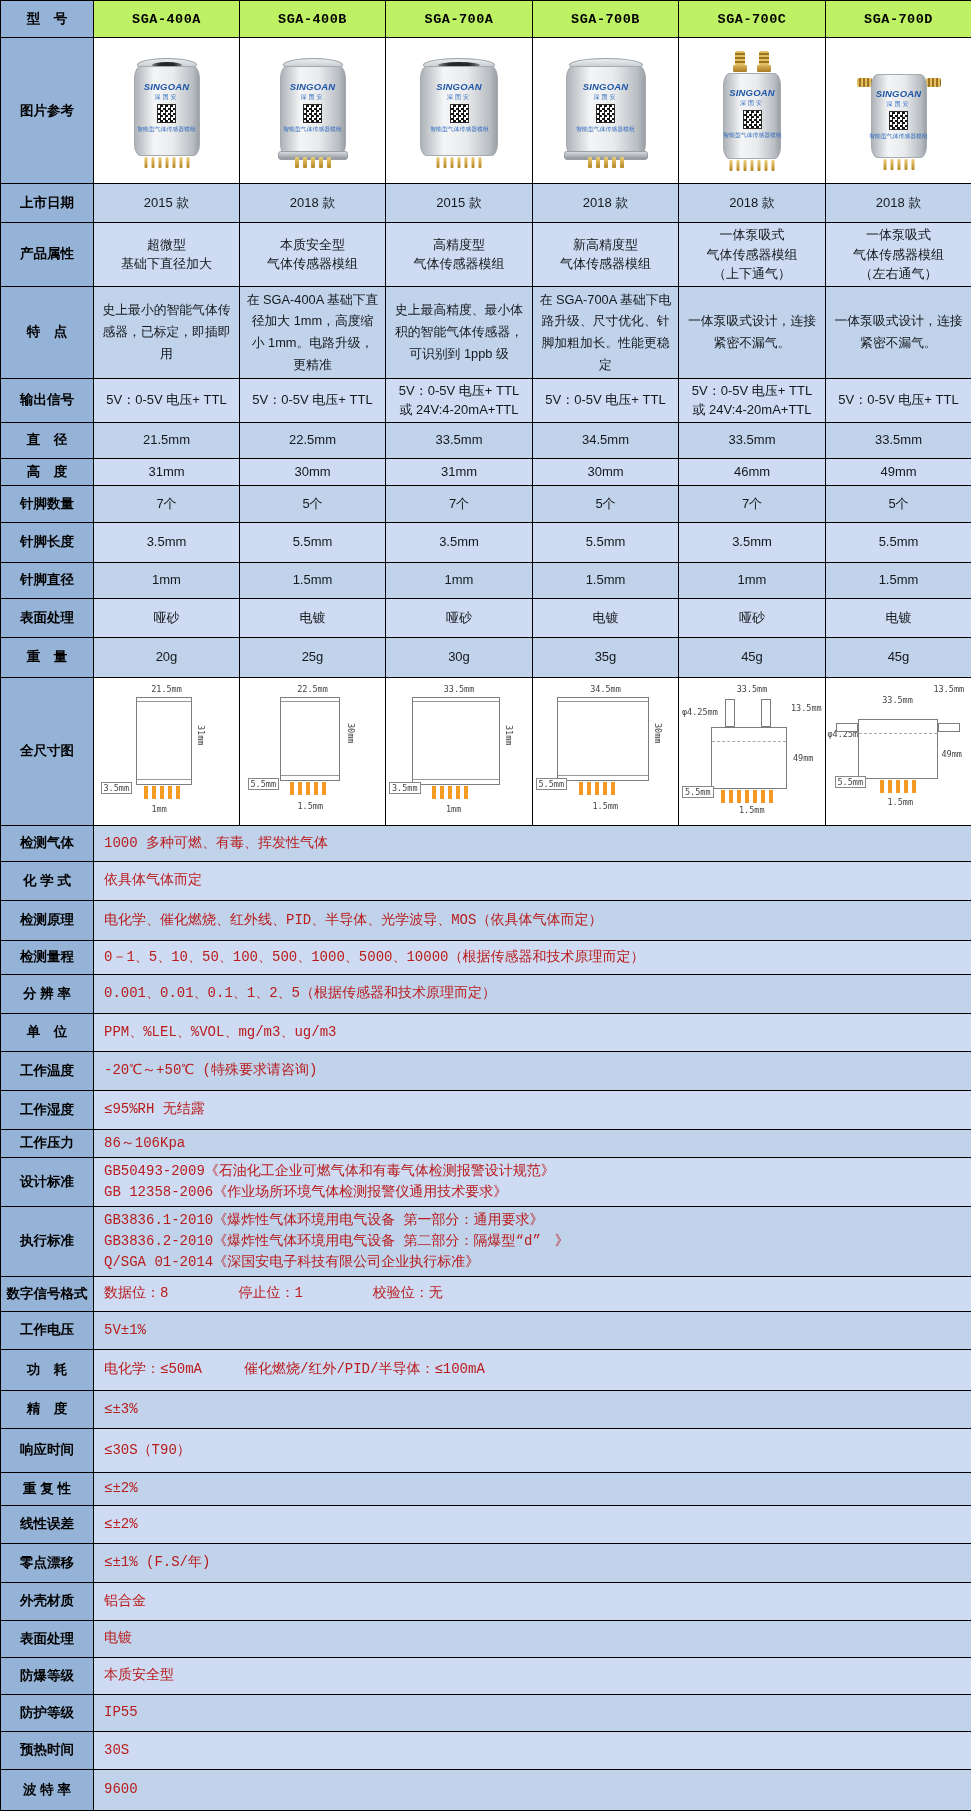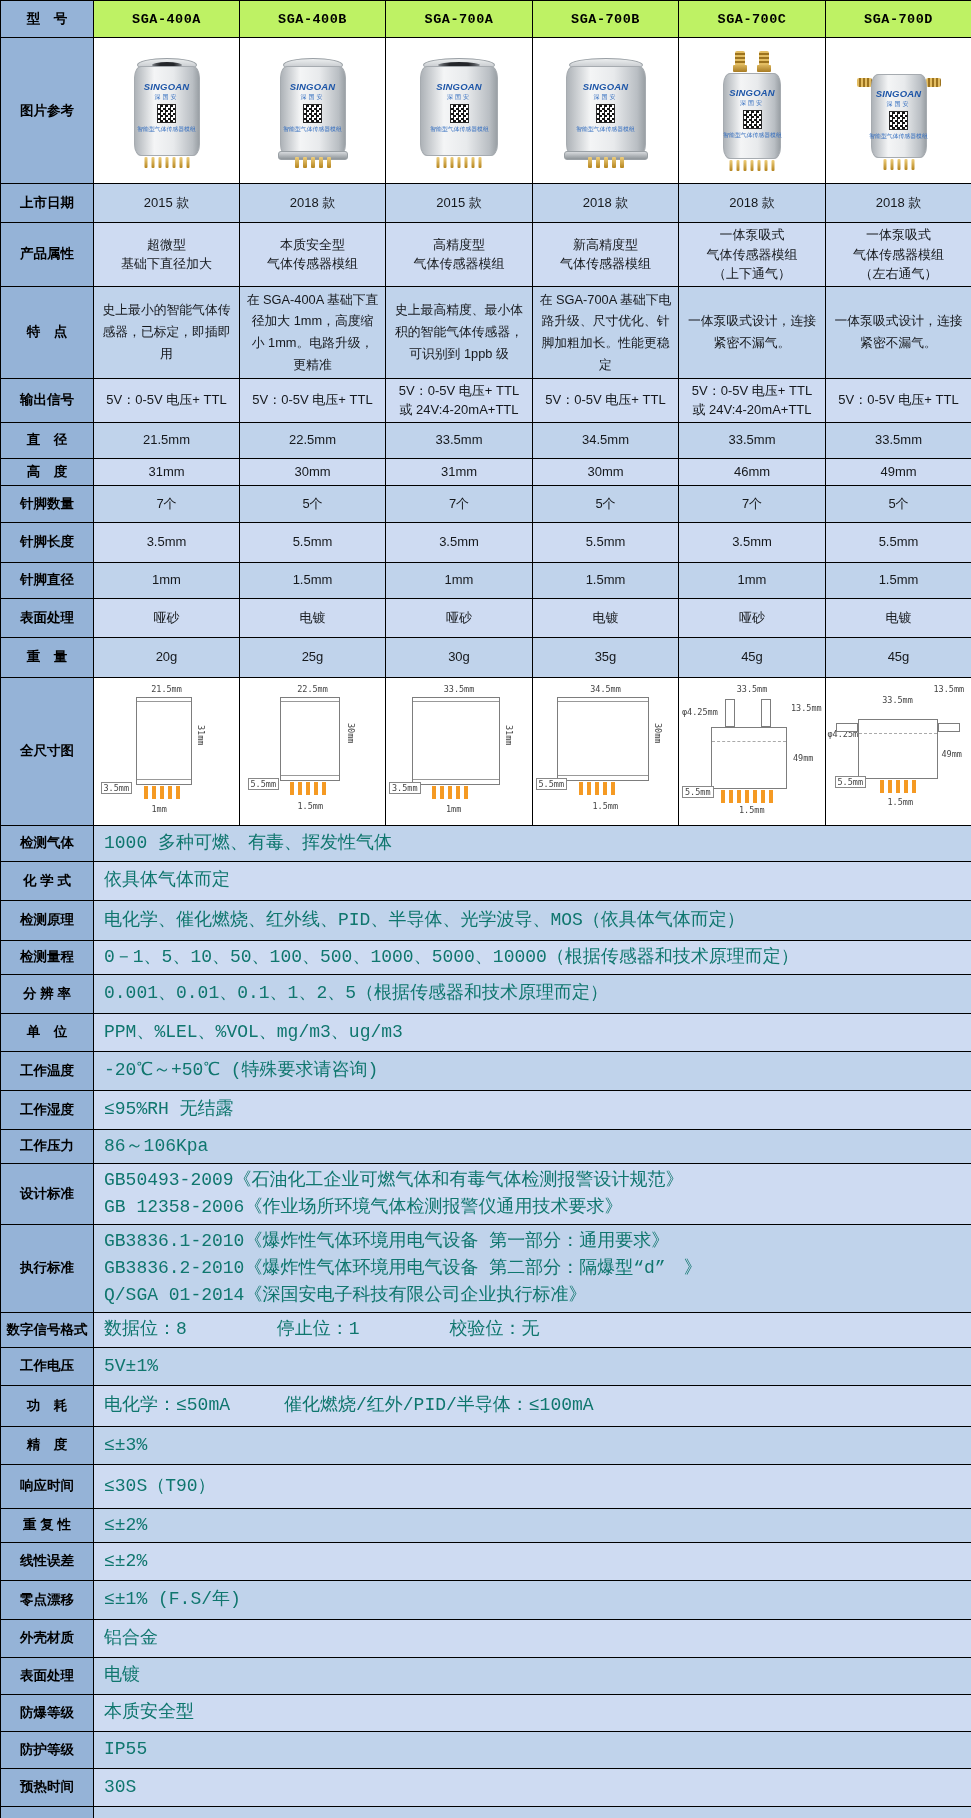--- a/index.html
+++ b/index.html
@@ -10,21 +10,21 @@
   
   .lbl{background:#95b3d7;color:#000;font-weight:bold;font-size:13.5px;text-align:center;padding:2px 1px;line-height:1.3}
   
   .mh{background:#bef264;color:#000;font-weight:bold;font-size:13.5px;font-family:"Liberation Mono","DejaVu Sans Mono",monospace;letter-spacing:.5px}
   
   .val{font-size:13px;text-align:center;white-space:pre-line;line-height:1.5;padding:2px 5px;color:#15181c}
   .feat .val{line-height:1.7;font-size:12.8px;padding:2px 6px}
   .attr .val{line-height:1.5}
   .sa .val{background:#cedbf2}
   .sb .val{background:#c0d3eb}
-  .val2{font-size:18px;font-family:"Liberation Mono","DejaVu Sans Mono",monospace;text-align:left;padding:3px 10px;white-space:pre-line;line-height:1.5;color:#0f766e}
+  .val2{font-size:14px;font-family:"Liberation Mono","DejaVu Sans Mono",monospace;text-align:left;padding:3px 10px;white-space:pre-line;line-height:1.5;color:#b91c1c}
   .ia .val2{background:#cedbf2}
   .ib .val2{background:#c0d3eb}
   
   .photo-cell{background:#fff;text-align:center}
   .sensor{position:relative;width:72px;height:112px;margin:6px auto 8px}
   .sbody{position:absolute;left:3px;right:3px;top:12px;bottom:10px;border:1px solid #a6abb0;border-radius:7px/12px;
          background:linear-gradient(90deg,#aeb3b8,#f4f5f6 30%,#e8eaec 60%,#b9bec3 90%,#9aa0a5)}
   .scap{position:absolute;left:6px;right:6px;top:4px;height:14px;border-radius:50%;background:linear-gradient(#eceeef,#b6babf);border:1px solid #9aa0a5}
   .scap.ring::after{content:"";position:absolute;left:14px;right:14px;top:3px;bottom:3px;border-radius:50%;background:radial-gradient(circle,#24262a 45%,#54575c 75%,#8b9095)}
   .scap.holes::after{content:"";position:absolute;left:10px;right:10px;top:2px;bottom:2px;border-radius:50%;background:radial-gradient(#55585c 15%,transparent 16%) 0 0/4px 4px}

